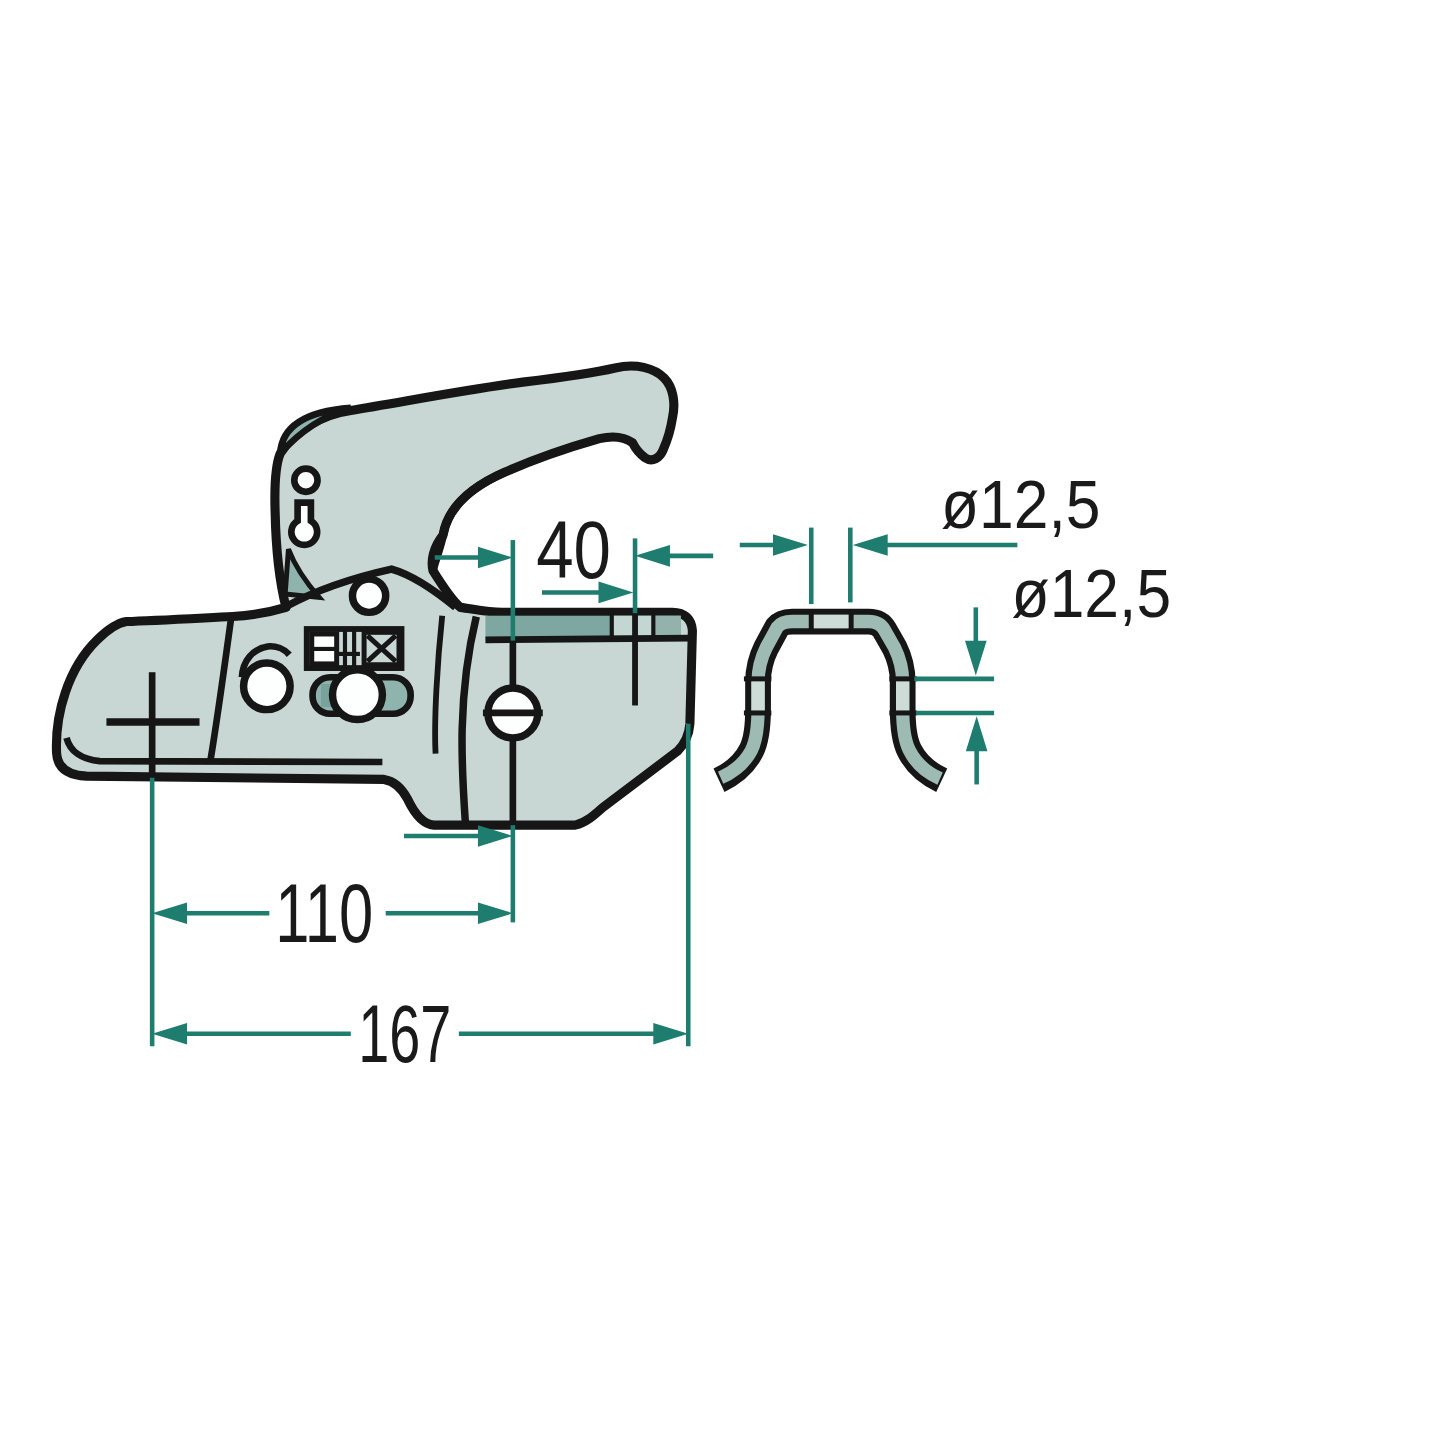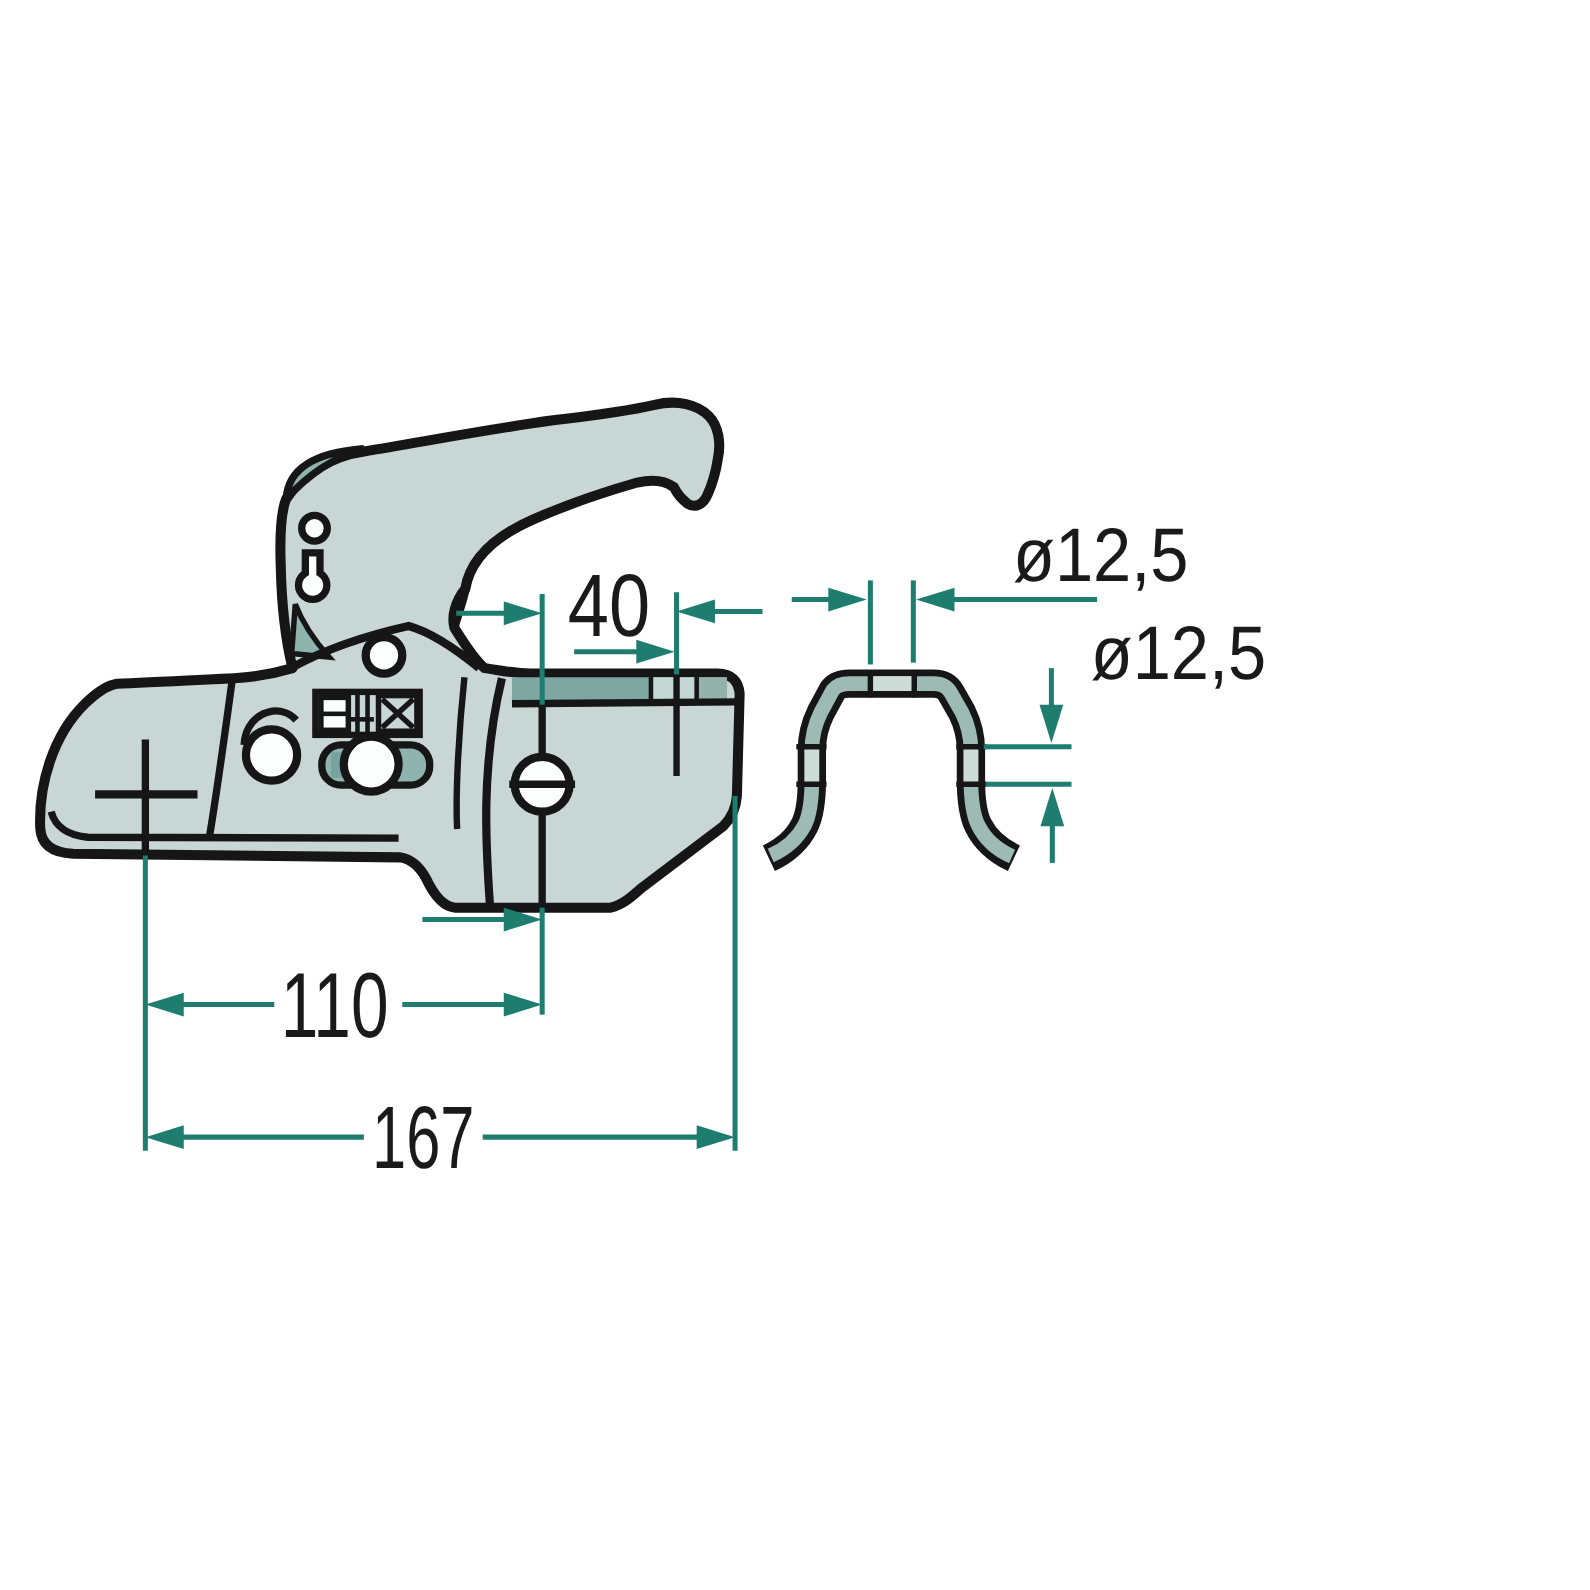--- a/index.html
+++ b/index.html
@@ -2,20 +2,21 @@
 <html style="--paper: #ffffff; --outline: #161616; --ink: #1a1a1a; --body: #c8d7d3; --accent: #8fb4ad; --accent-dark: #78a39c; --band: #7ea7a1; --band-light: #c4d6d2; --band-mid: #93b2ac; --clamp: #9dbab3; --clamp-light: #cedcd8; --hole: #fdfefe; --dim: #1e7d6f;"><head>
 <meta charset="utf-8">
 <style>
   html,body{margin:0;padding:0;background:#fff;}
   .stage{
     position:relative;
     width:1201px;height:1445px;
     background:var(--paper,#ffffff);
     font-family:"Liberation Sans","DejaVu Sans",sans-serif;
     overflow:hidden;
+    padding-left:20px;
   }
   svg{display:block;width:100%;height:100%;}
   .outline{stroke:var(--outline,#161616);fill:none;}
   .sil{fill:var(--body,#c8d7d3);stroke:var(--outline,#161616);stroke-width:11;stroke-linejoin:round;}
   .accentfill{fill:var(--accent,#8fb4ad);stroke:var(--outline,#161616);}
   .whitefill{fill:var(--hole,#fdfefe);stroke:var(--outline,#161616);}
   .dim{stroke:var(--dim,#1e7d6f);fill:none;}
   .dimhead{fill:var(--dim,#1e7d6f);stroke:none;}
   .dimtext{fill:var(--ink,#1a1a1a);font-weight:500;letter-spacing:0;}
 </style>

